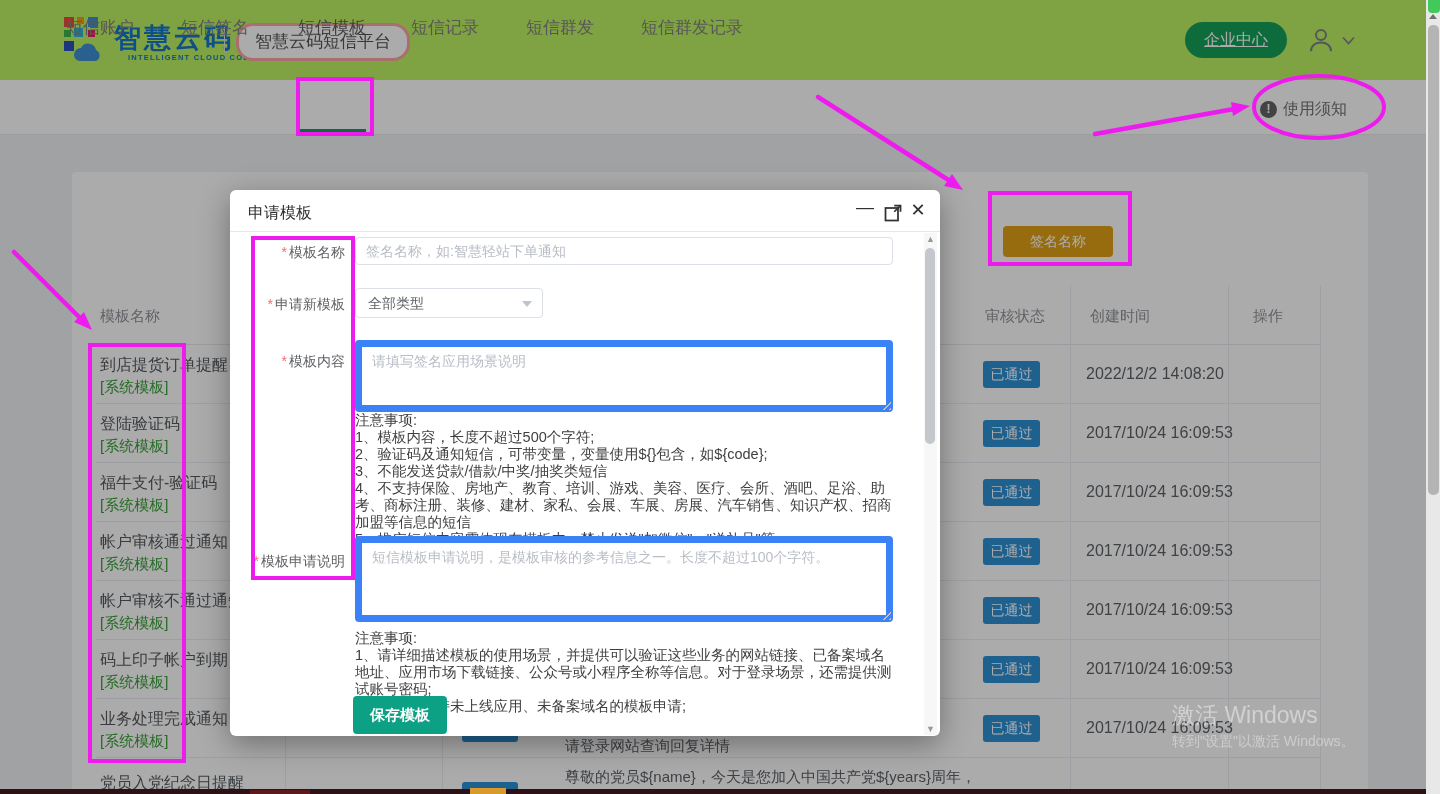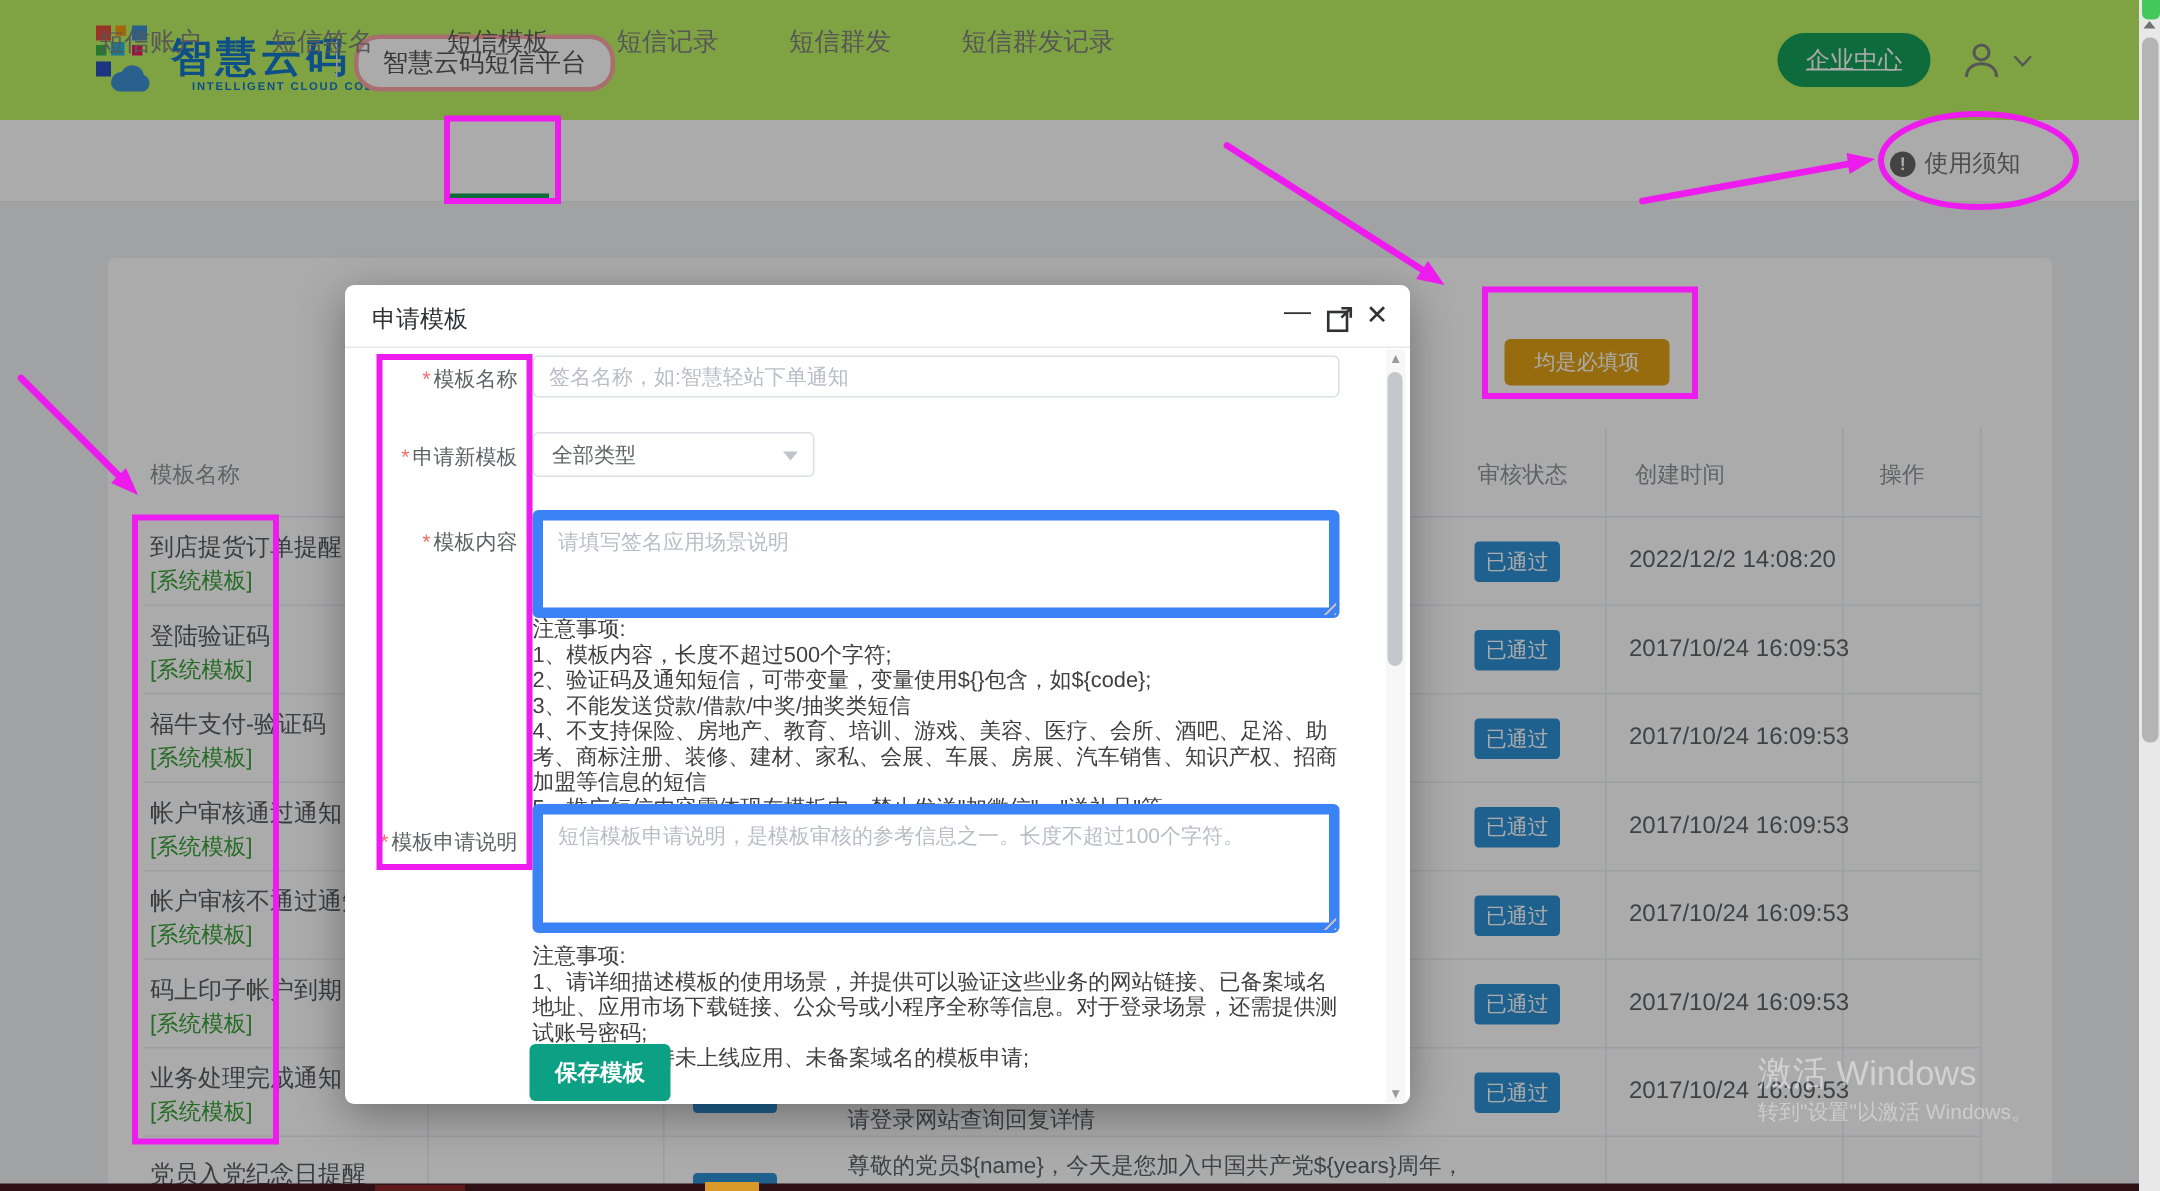--- a/index.html
+++ b/index.html
@@ -142,21 +142,21 @@
   <div class="tab" style="left:411px">短信记录</div>
   <div class="tab" style="left:526px">短信群发</div>
   <div class="tab" style="left:641px">短信群发记录</div>
   <div class="tab-underline"></div>
   <div class="usage">
     <span class="usage-ic">!</span>
     <span class="usage-tx">使用须知</span>
   </div>
 
   <div class="card"></div>
-  <button class="gold-btn">均是必填项</button>
+  <button class="gold-btn">签名名称</button>
 
   <div class="th" style="left:100px">模板名称</div>
   <div class="th" style="left:985px">审核状态</div>
   <div class="th" style="left:1090px">创建时间</div>
   <div class="th" style="left:1253px">操作</div>
   <div class="thead-border"></div>
   <div class="vline" style="left:285px"></div>
   <div class="vline" style="left:442px"></div>
   <div class="vline" style="left:1070px"></div>
   <div class="vline" style="left:1228px"></div>

